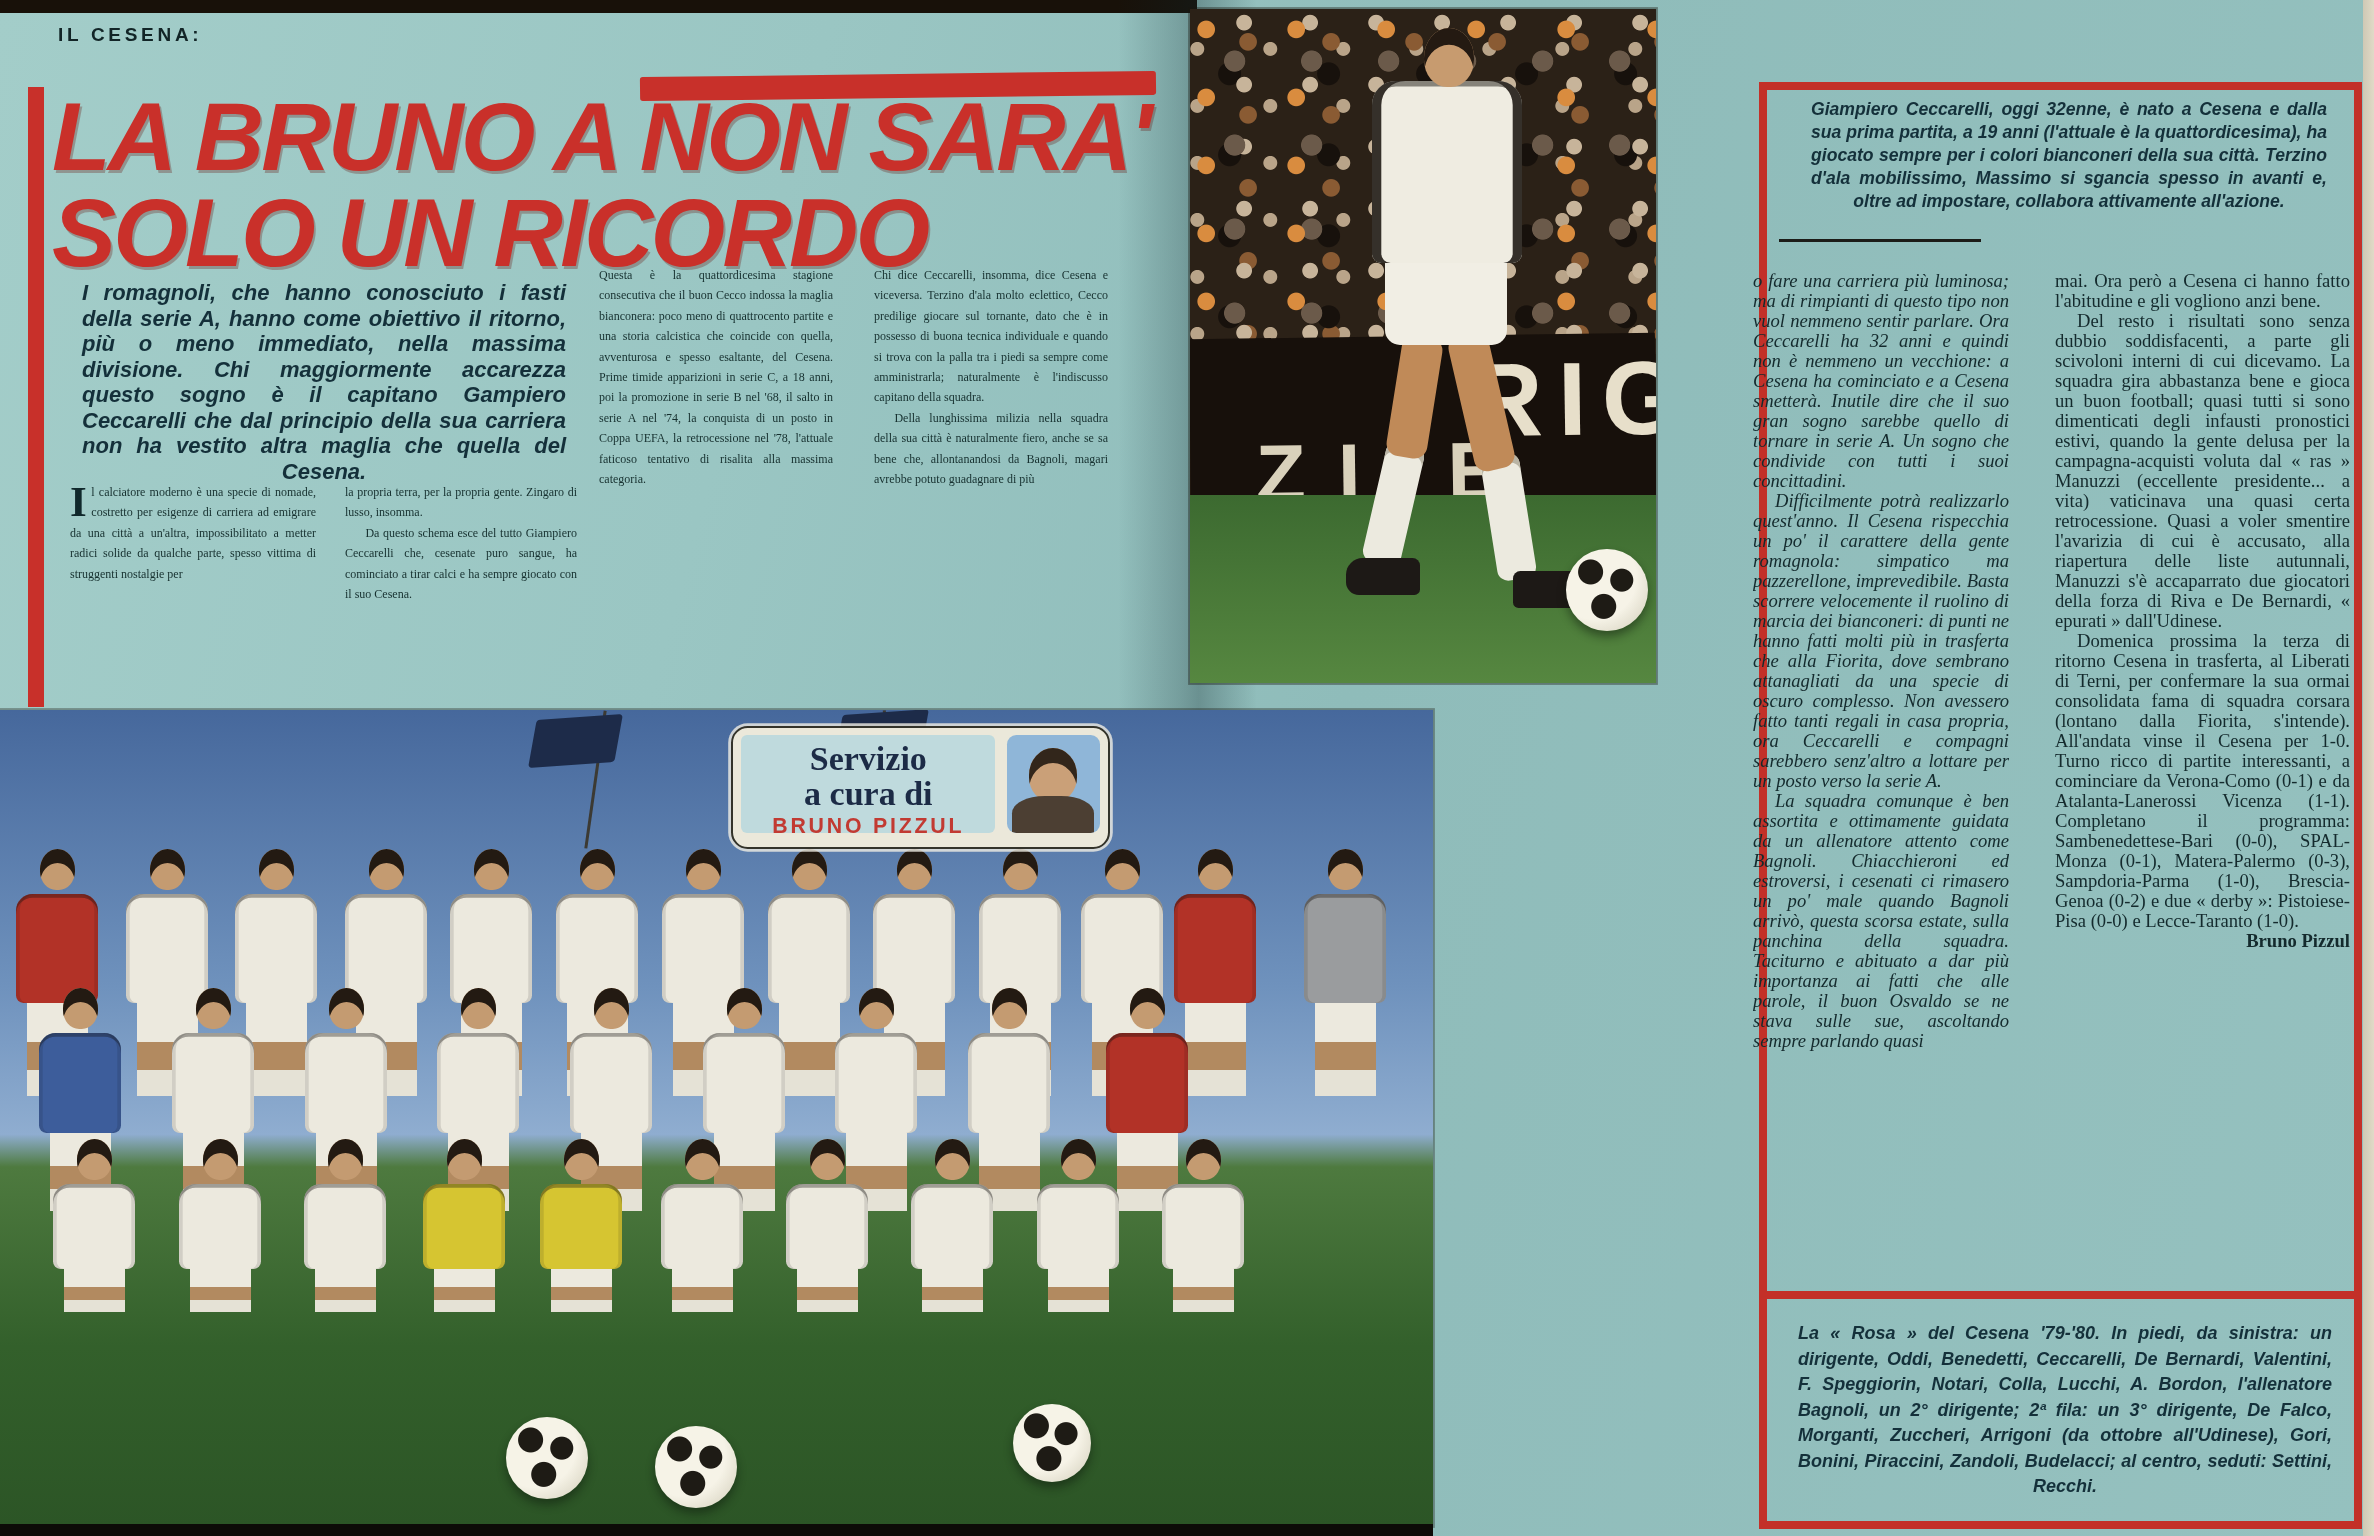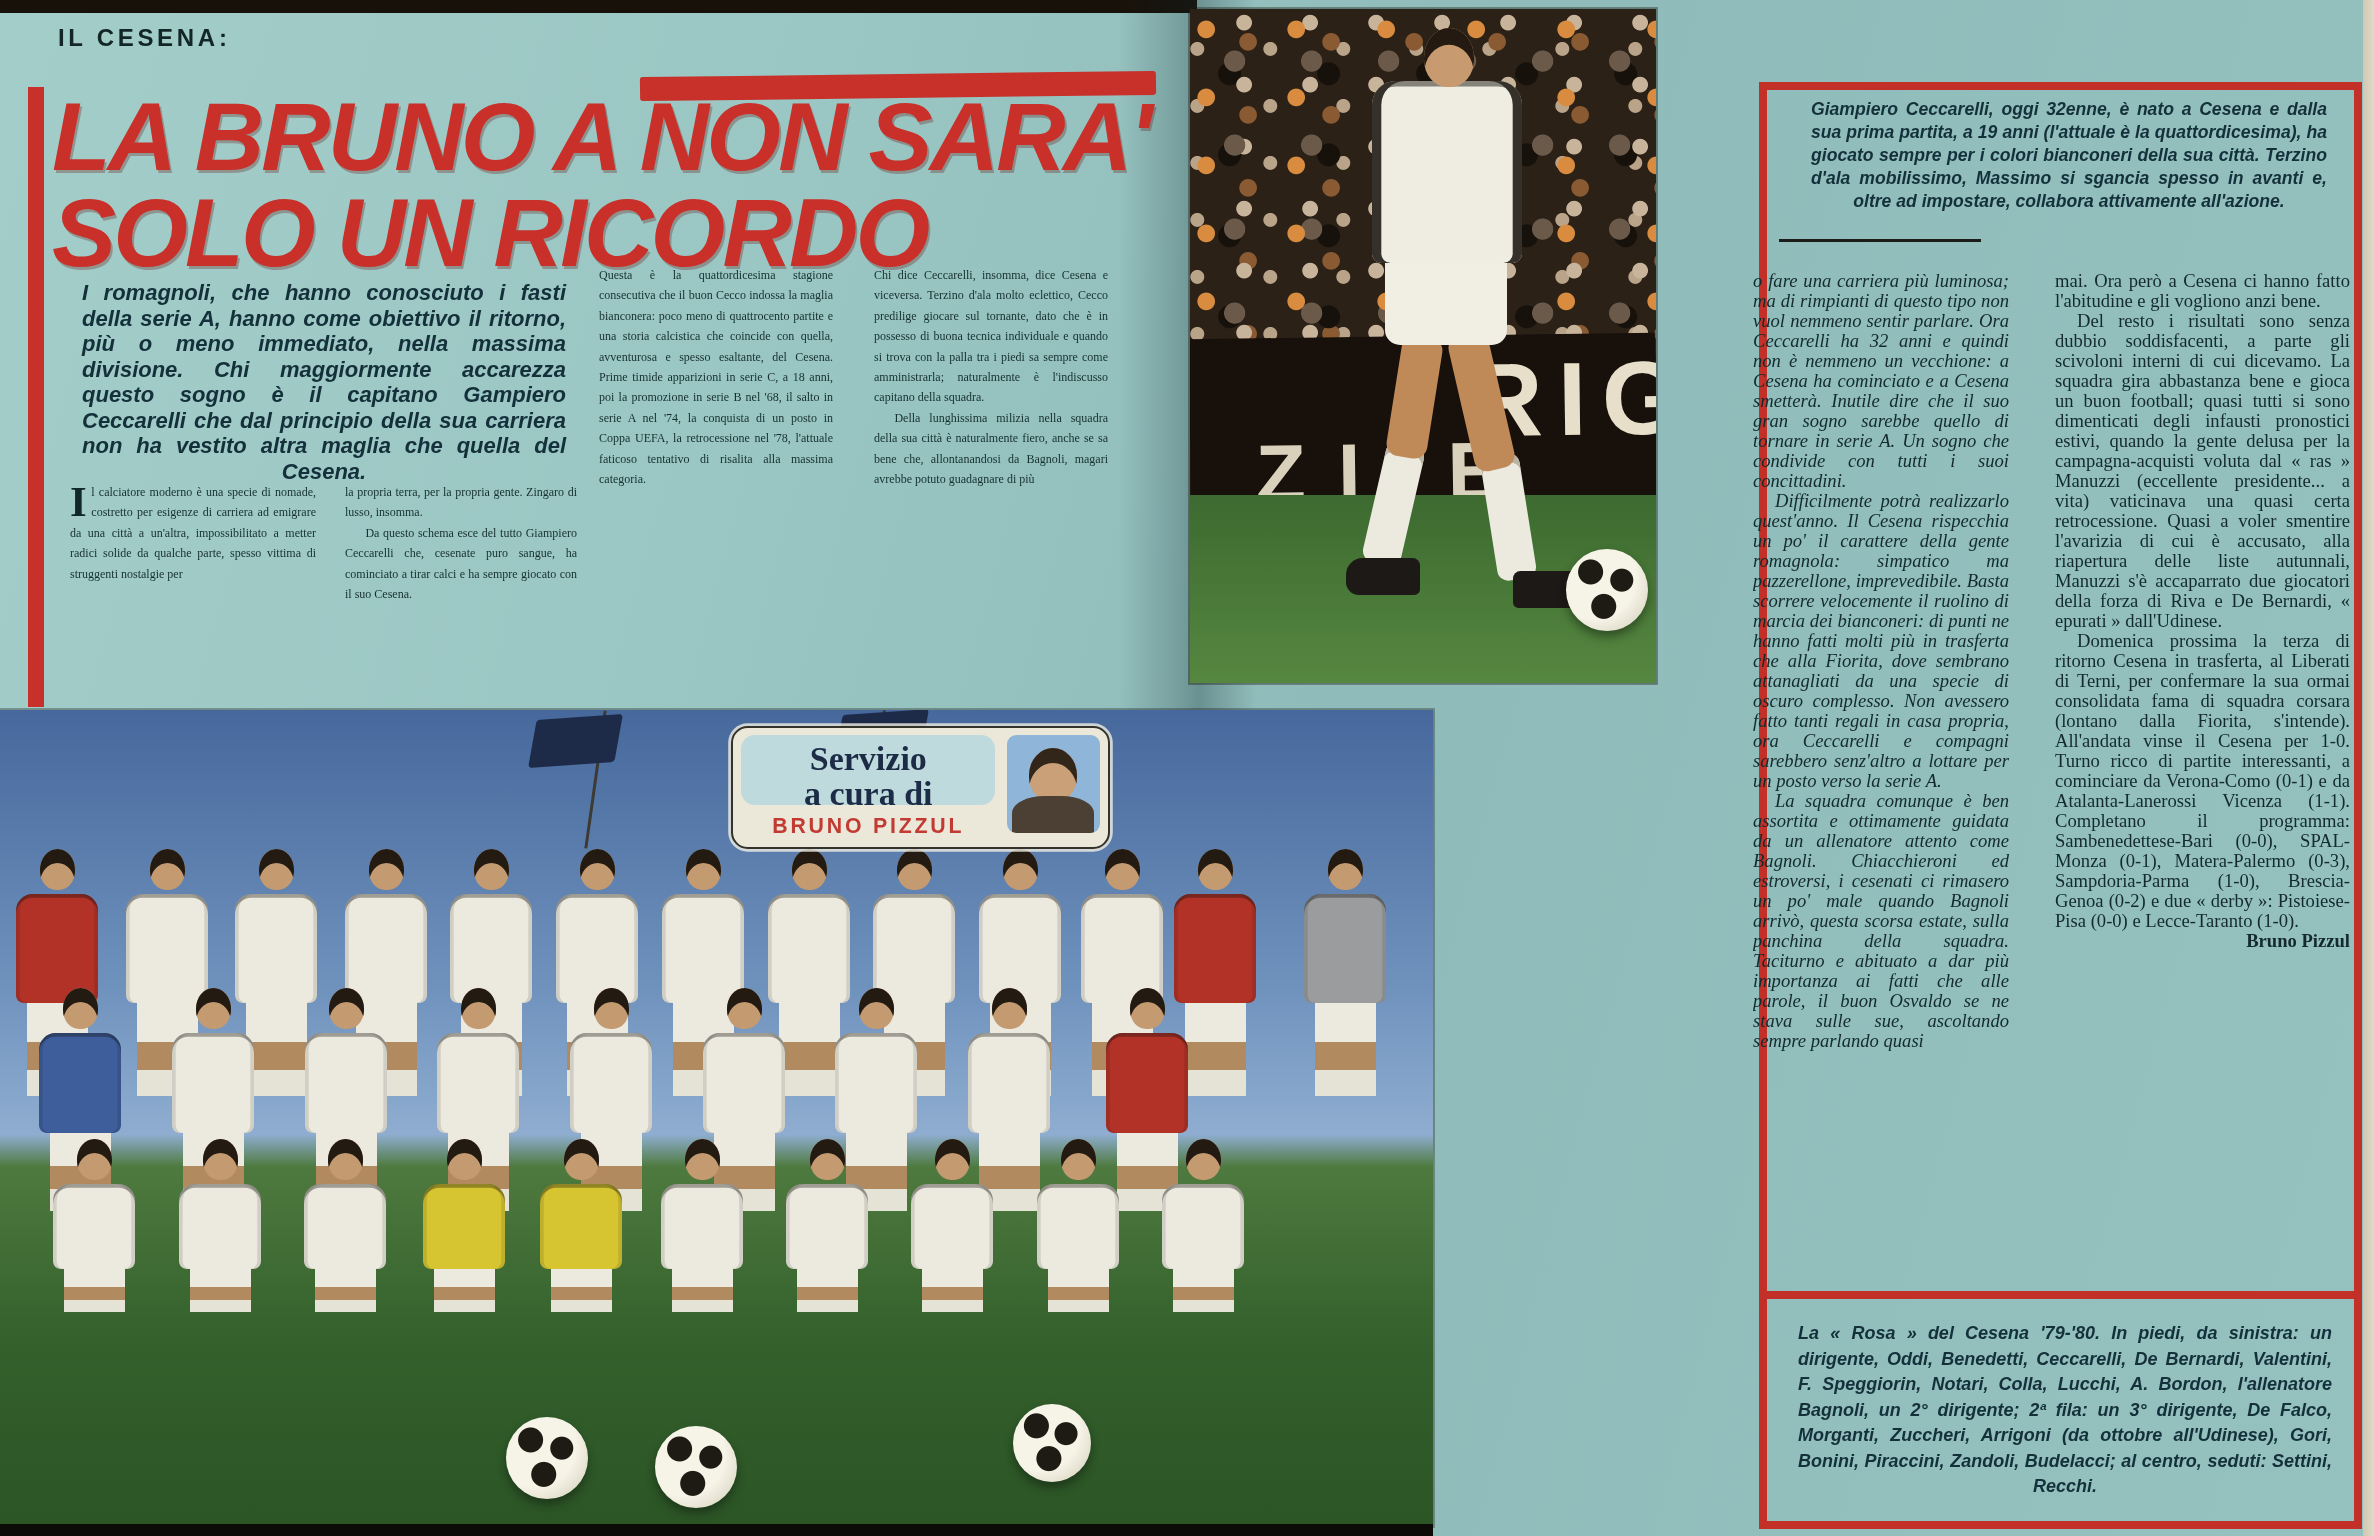--- a/index.html
+++ b/index.html
@@ -9,21 +9,21 @@
     font-family:"Liberation Sans",sans-serif;color:#1b3236;
   }
   .abs{position:absolute;}
   
   .top-strip{left:0;top:0;width:1197px;height:13px;background:#181109;}
   .right-edge{left:2363px;top:0;width:12px;height:1537px;background:linear-gradient(90deg,#cfc8b4,#e2dcc9);}
   .bottom-strip{left:0;top:1524px;width:1433px;height:13px;background:#0d0b07;}
   .gutter{left:1118px;top:0;width:139px;height:1537px;
     background:linear-gradient(90deg,rgba(16,40,42,0),rgba(16,40,45,.22) 45%,rgba(16,40,45,.30) 58%,rgba(16,40,42,0));}
   
-  .kicker{left:58px;top:24px;font-size:24px;font-weight:bold;letter-spacing:3.7px;color:#122527;}
+  .kicker{left:58px;top:24px;font-size:19px;font-weight:bold;letter-spacing:3.7px;color:#122527;}
   .redbar-top{left:640px;top:74px;width:516px;height:24px;background:#c8302a;transform:rotate(-0.7deg);border-radius:2.8px;}
   .redbar-left{left:28px;top:87px;width:16px;height:620px;background:#c8302a;}
   .headline{left:52px;white-space:nowrap;font-style:italic;font-weight:bold;
     font-size:96px;letter-spacing:-2.8px;color:#c9302a;text-shadow:1.9px 2.8px 0 rgba(104,22,16,.30);}
   .hl1{top:82px;}
   .hl2{top:178px;}
   
   .lead{left:82px;top:280px;width:484px;font-size:22px;line-height:25.5px;font-weight:bold;font-style:italic;
     color:#14303a;text-align:justify;text-align-last:center;}
   .bodycol{font-family:"Liberation Serif",serif;font-size:12px;line-height:20.4px;text-align:justify;color:#16302f;}
@@ -54,21 +54,21 @@
   .ball{position:absolute;border-radius:50%;z-index:4;
     background:
       radial-gradient(circle at 30% 28%,#1e1b15 0 12px,transparent 13px),
       radial-gradient(circle at 68% 38%,#1e1b15 0 11px,transparent 12px),
       radial-gradient(circle at 46% 70%,#1e1b15 0 12px,transparent 13px),
       radial-gradient(circle at 35% 35%,#f6f3e7 0 55%,#cfcaB6 100%);
     box-shadow:0 5.6px 9.3px rgba(10,20,10,.45);}
   
   .servizio{left:731px;top:726px;width:375px;height:119px;background:#ebe8da;border:2.8px solid #33332a;
     border-radius:16.7px;z-index:6;box-shadow:0 0 0 2.8px rgba(240,238,228,.8);}
-  .servizio-inner{position:absolute;left:8.3px;top:7.4px;width:254px;height:70px;background:#bfdadd;border-radius:14px;
+  .servizio-inner{position:absolute;left:8.3px;top:7.4px;width:254px;height:98px;background:#bfdadd;border-radius:6px;
     text-align:center;}
   .servizio-l1,.servizio-l2{font-family:"Liberation Serif",serif;font-weight:bold;font-size:34px;line-height:35px;color:#1c2b46;}
   .servizio-l1{margin-top:5.6px;}
   .servizio-byline{font-size:21.3px;font-weight:bold;letter-spacing:2.8px;color:#c23a32;margin-top:2.8px;}
   .portrait{position:absolute;right:8.3px;top:7.4px;width:93px;height:98px;background:#8fb6d8;border-radius:9.3px;overflow:hidden;}
   .portrait .p-head{position:absolute;left:22px;top:13px;width:48px;height:54px;background:#caa078;border-radius:50% 50% 46% 46%;
     box-shadow:inset 0 15px 0 #32261b;}
   .portrait .p-shoulders{position:absolute;left:5.6px;top:61px;width:82px;height:43px;background:#4c3f33;border-radius:40% 40% 0 0;}
   
   .action-photo{left:1190px;top:9.3px;width:466px;height:674px;overflow:hidden;background:#241a12;

